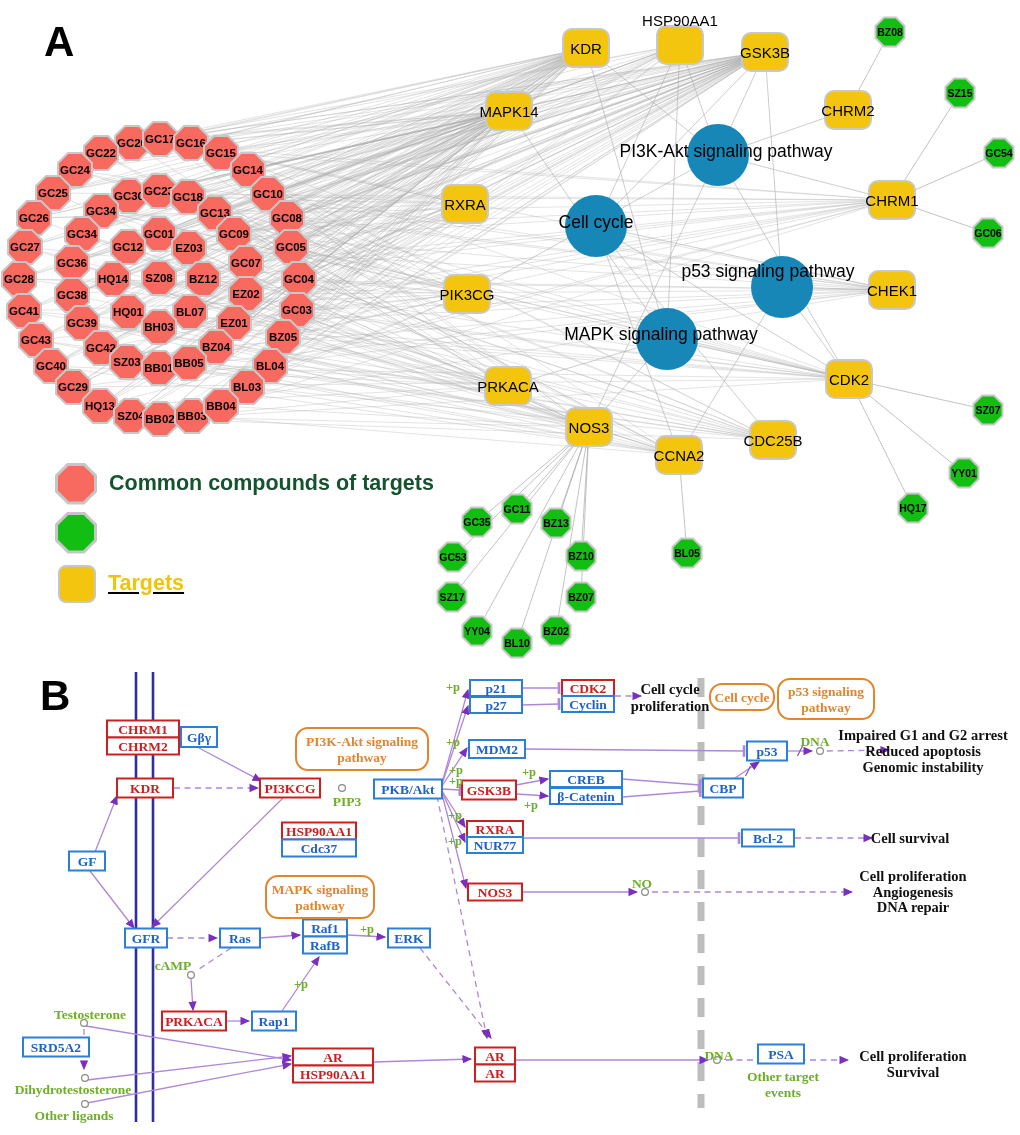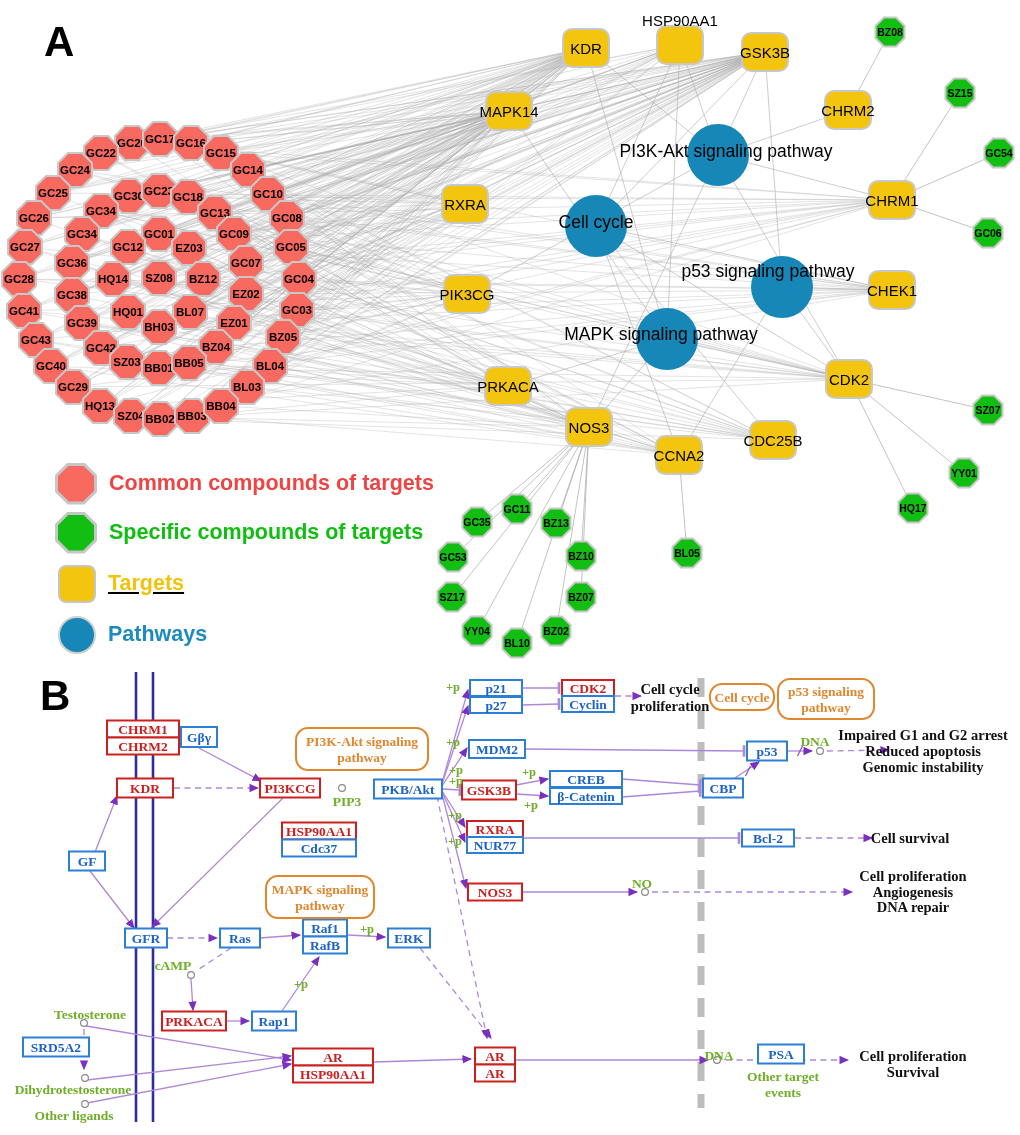--- a/index.html
+++ b/index.html
@@ -1025,30 +1025,25 @@
     </svg>
 
   <div class="panel-label" style="left:44px;top:18px;">A</div>
   <div class="panel-label" style="left:40px;top:672px;">B</div>
 
   <div class="legend">
     <div class="legend-row">
       <span class="oct-outer">
           <span class="oct-inner" id="lg0" style="background: rgb(248, 105, 95);"></span>
         </span>
-      <span class="legend-text" id="lt0" style="color: #ef4444;">Common compounds of targets</span>
+      <span class="legend-text" id="lt0" style="color: #14532d;">Common compounds of targets</span>
     </div>
     <div class="legend-row">
       <span class="oct-outer">
           <span class="oct-inner" id="lg1" style="background: rgb(18, 190, 18);"></span>
         </span>
-      <span class="legend-text" id="lt1" style="color: rgb(15, 190, 15);">Specific compounds of targets</span>
     </div>
     <div class="legend-row" style="margin-top:8px;text-decoration:underline;">
       <span class="sq-icon" id="lg2" style="background: rgb(244, 197, 14);"></span>
       <span class="legend-text" id="lt2" style="color: rgb(240, 196, 12);">Targets</span>
     </div>
-    <div class="legend-row" style="margin-top:8px;">
-      <span class="ci-icon" id="lg3" style="background: rgb(23, 135, 184);"></span>
-      <span class="legend-text" id="lt3" style="color: rgb(30, 139, 192);">Pathways</span>
-    </div>
   </div>
 </div>
 
 </body></html>

